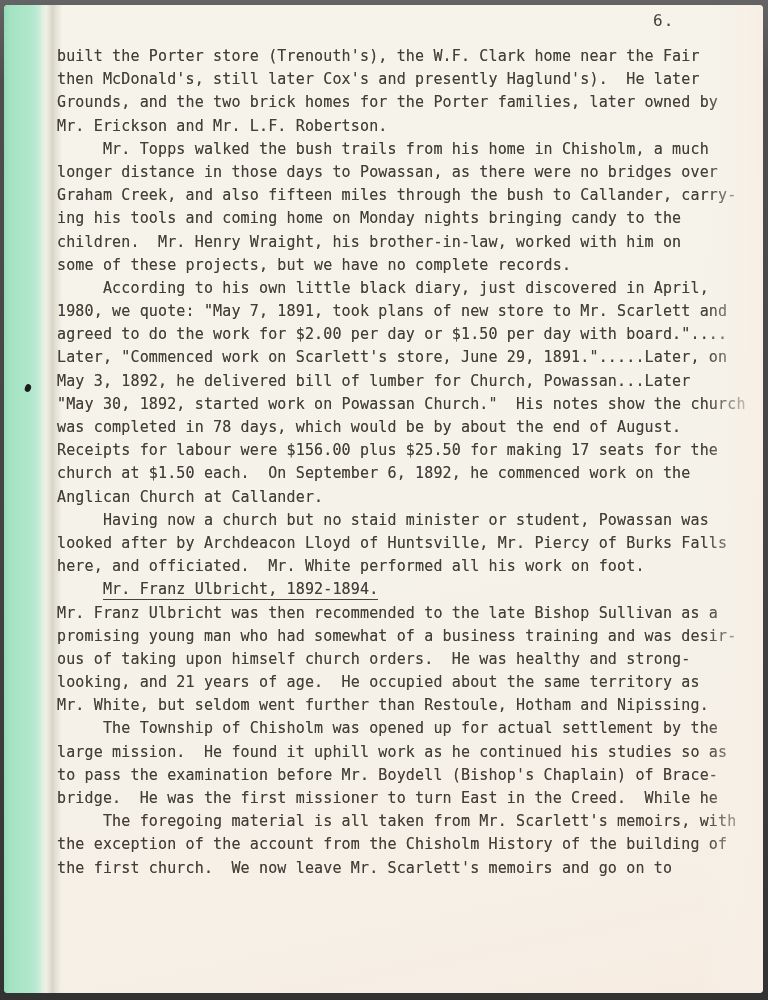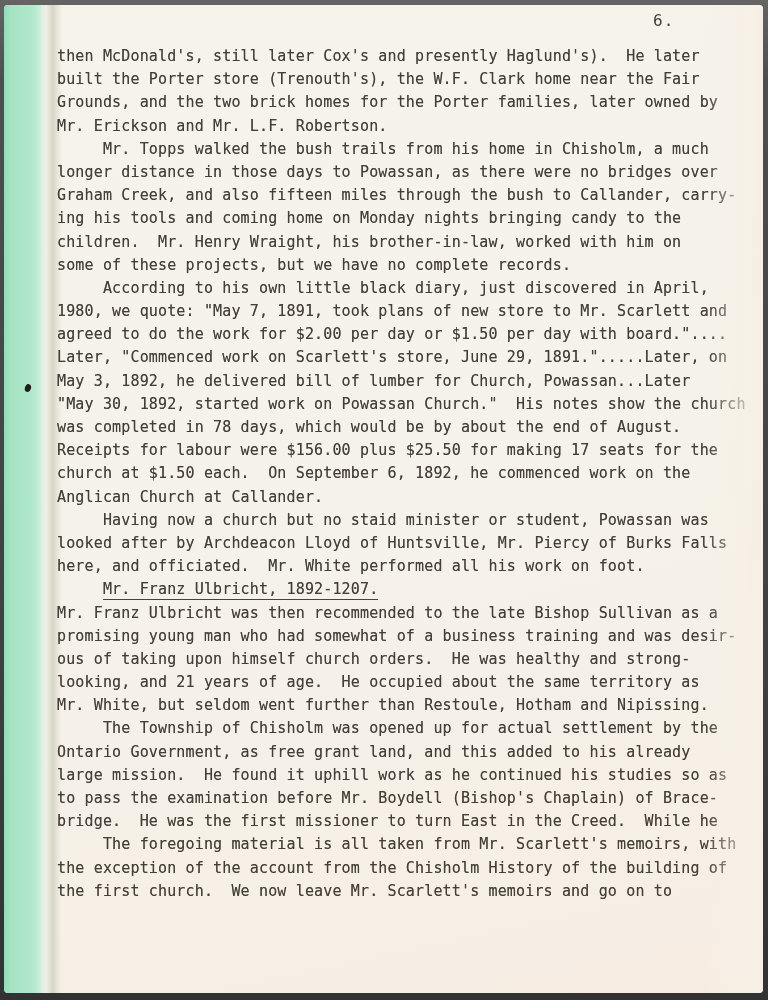--- a/index.html
+++ b/index.html
@@ -70,22 +70,22 @@
 </head>
 <body>
 
 <div class="frame">
   <div class="page">
     <div class="binding-strip"></div>
     <div class="binding-crease"></div>
     <div class="ink-speck"></div>
     <div class="page-number">6.</div>
     <div class="text-body">
+        <div class="line">built the Porter store (Trenouth's), the W.F. Clark home near the Fair</div>
         <div class="line">then McDonald's, still later Cox's and presently Haglund's).  He later</div>
-        <div class="line">built the Porter store (Trenouth's), the W.F. Clark home near the Fair</div>
         <div class="line">Grounds, and the two brick homes for the Porter families, later owned by</div>
         <div class="line">Mr. Erickson and Mr. L.F. Robertson.</div>
         <div class="line">     Mr. Topps walked the bush trails from his home in Chisholm, a much</div>
         <div class="line">longer distance in those days to Powassan, as there were no bridges over</div>
         <div class="line">Graham Creek, and also fifteen miles through the bush to Callander, carry-</div>
         <div class="line">ing his tools and coming home on Monday nights bringing candy to the</div>
         <div class="line">children.  Mr. Henry Wraight, his brother-in-law, worked with him on</div>
         <div class="line">some of these projects, but we have no complete records.</div>
         <div class="line">     According to his own little black diary, just discovered in April,</div>
         <div class="line">1980, we quote: "May 7, 1891, took plans of new store to Mr. Scarlett and</div>
@@ -93,28 +93,27 @@
         <div class="line">Later, "Commenced work on Scarlett's store, June 29, 1891.".....Later, on</div>
         <div class="line">May 3, 1892, he delivered bill of lumber for Church, Powassan...Later</div>
         <div class="line">"May 30, 1892, started work on Powassan Church."  His notes show the church</div>
         <div class="line">was completed in 78 days, which would be by about the end of August.</div>
         <div class="line">Receipts for labour were $156.00 plus $25.50 for making 17 seats for the</div>
         <div class="line">church at $1.50 each.  On September 6, 1892, he commenced work on the</div>
         <div class="line">Anglican Church at Callander.</div>
         <div class="line">     Having now a church but no staid minister or student, Powassan was</div>
         <div class="line">looked after by Archdeacon Lloyd of Huntsville, Mr. Piercy of Burks Falls</div>
         <div class="line">here, and officiated.  Mr. White performed all his work on foot.</div>
-        <div class="line">     <span class="underline">Mr. Franz Ulbricht, 1892-1207.</span></div>
+        <div class="line">     <span class="underline">Mr. Franz Ulbricht, 1892-1894.</span></div>
         <div class="line">Mr. Franz Ulbricht was then recommended to the late Bishop Sullivan as a</div>
         <div class="line">promising young man who had somewhat of a business training and was desir-</div>
         <div class="line">ous of taking upon himself church orders.  He was healthy and strong-</div>
         <div class="line">looking, and 21 years of age.  He occupied about the same territory as</div>
         <div class="line">Mr. White, but seldom went further than Restoule, Hotham and Nipissing.</div>
         <div class="line">     The Township of Chisholm was opened up for actual settlement by the</div>
-        <div class="line">Ontario Government, as free grant land, and this added to his already</div>
         <div class="line">large mission.  He found it uphill work as he continued his studies so as</div>
         <div class="line">to pass the examination before Mr. Boydell (Bishop's Chaplain) of Brace-</div>
         <div class="line">bridge.  He was the first missioner to turn East in the Creed.  While he</div>
         <div class="line">     The foregoing material is all taken from Mr. Scarlett's memoirs, with</div>
         <div class="line">the exception of the account from the Chisholm History of the building of</div>
         <div class="line">the first church.  We now leave Mr. Scarlett's memoirs and go on to</div>
       </div>
     <div class="fade-right"></div>
   </div>
 </div>

